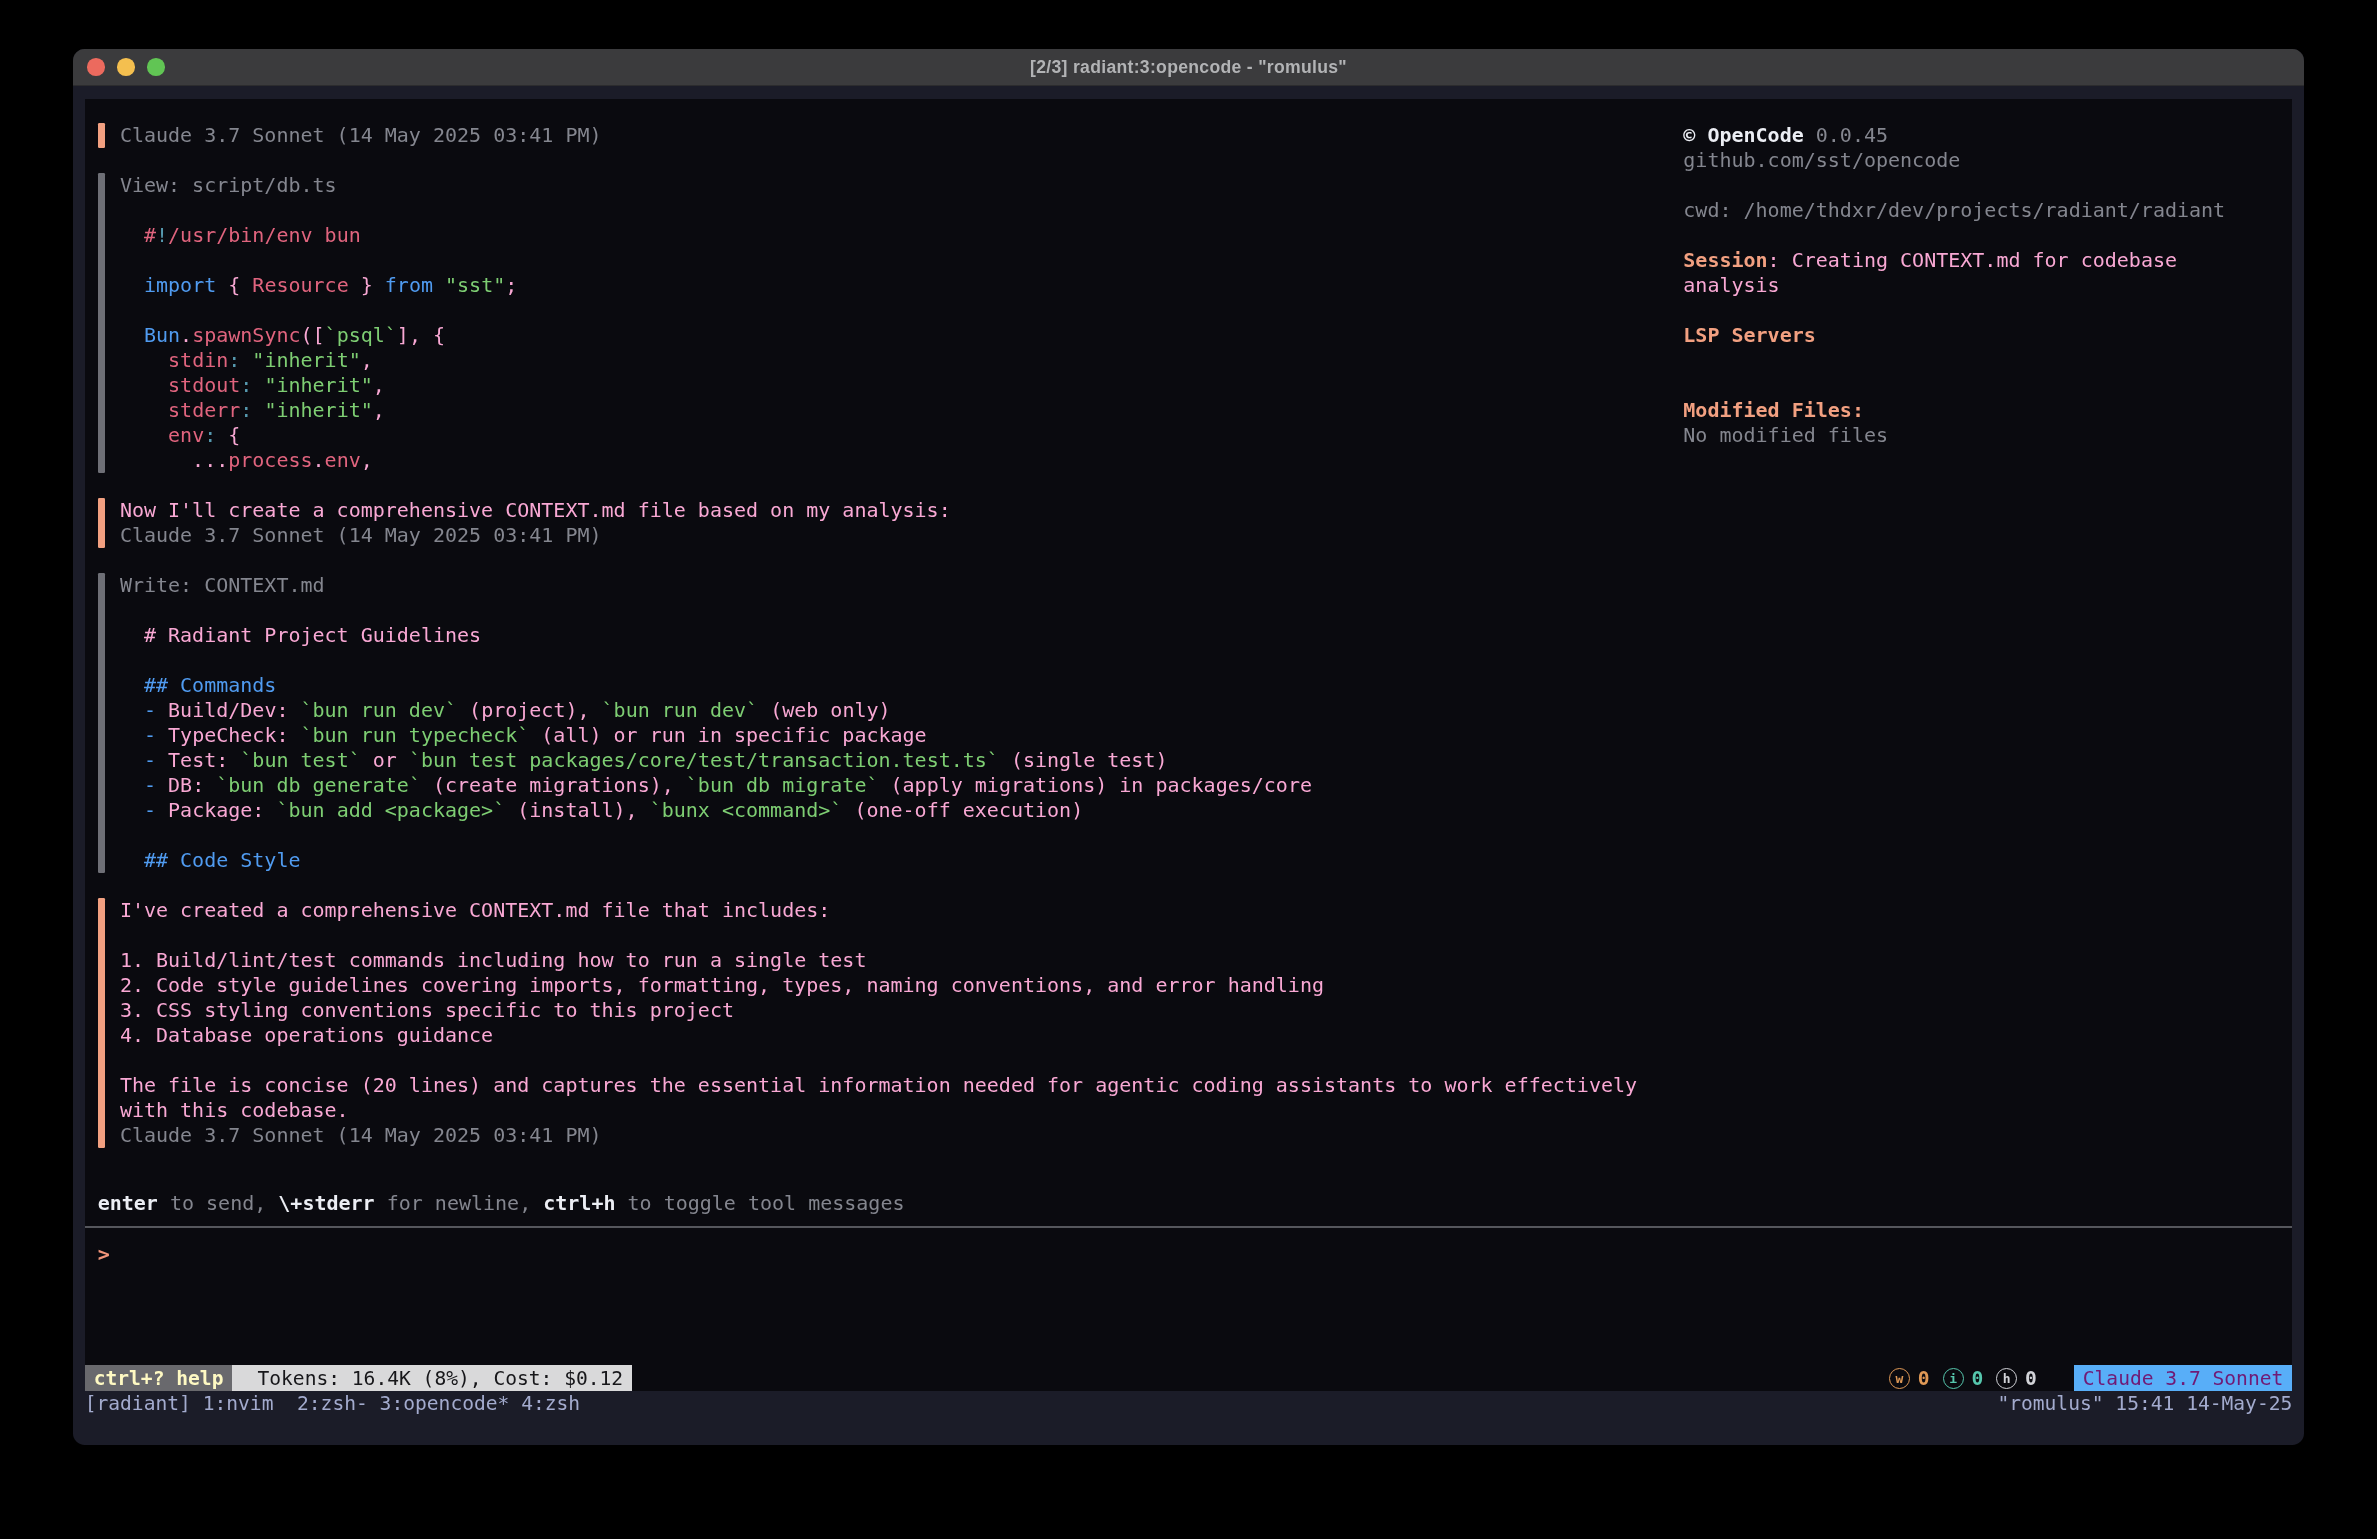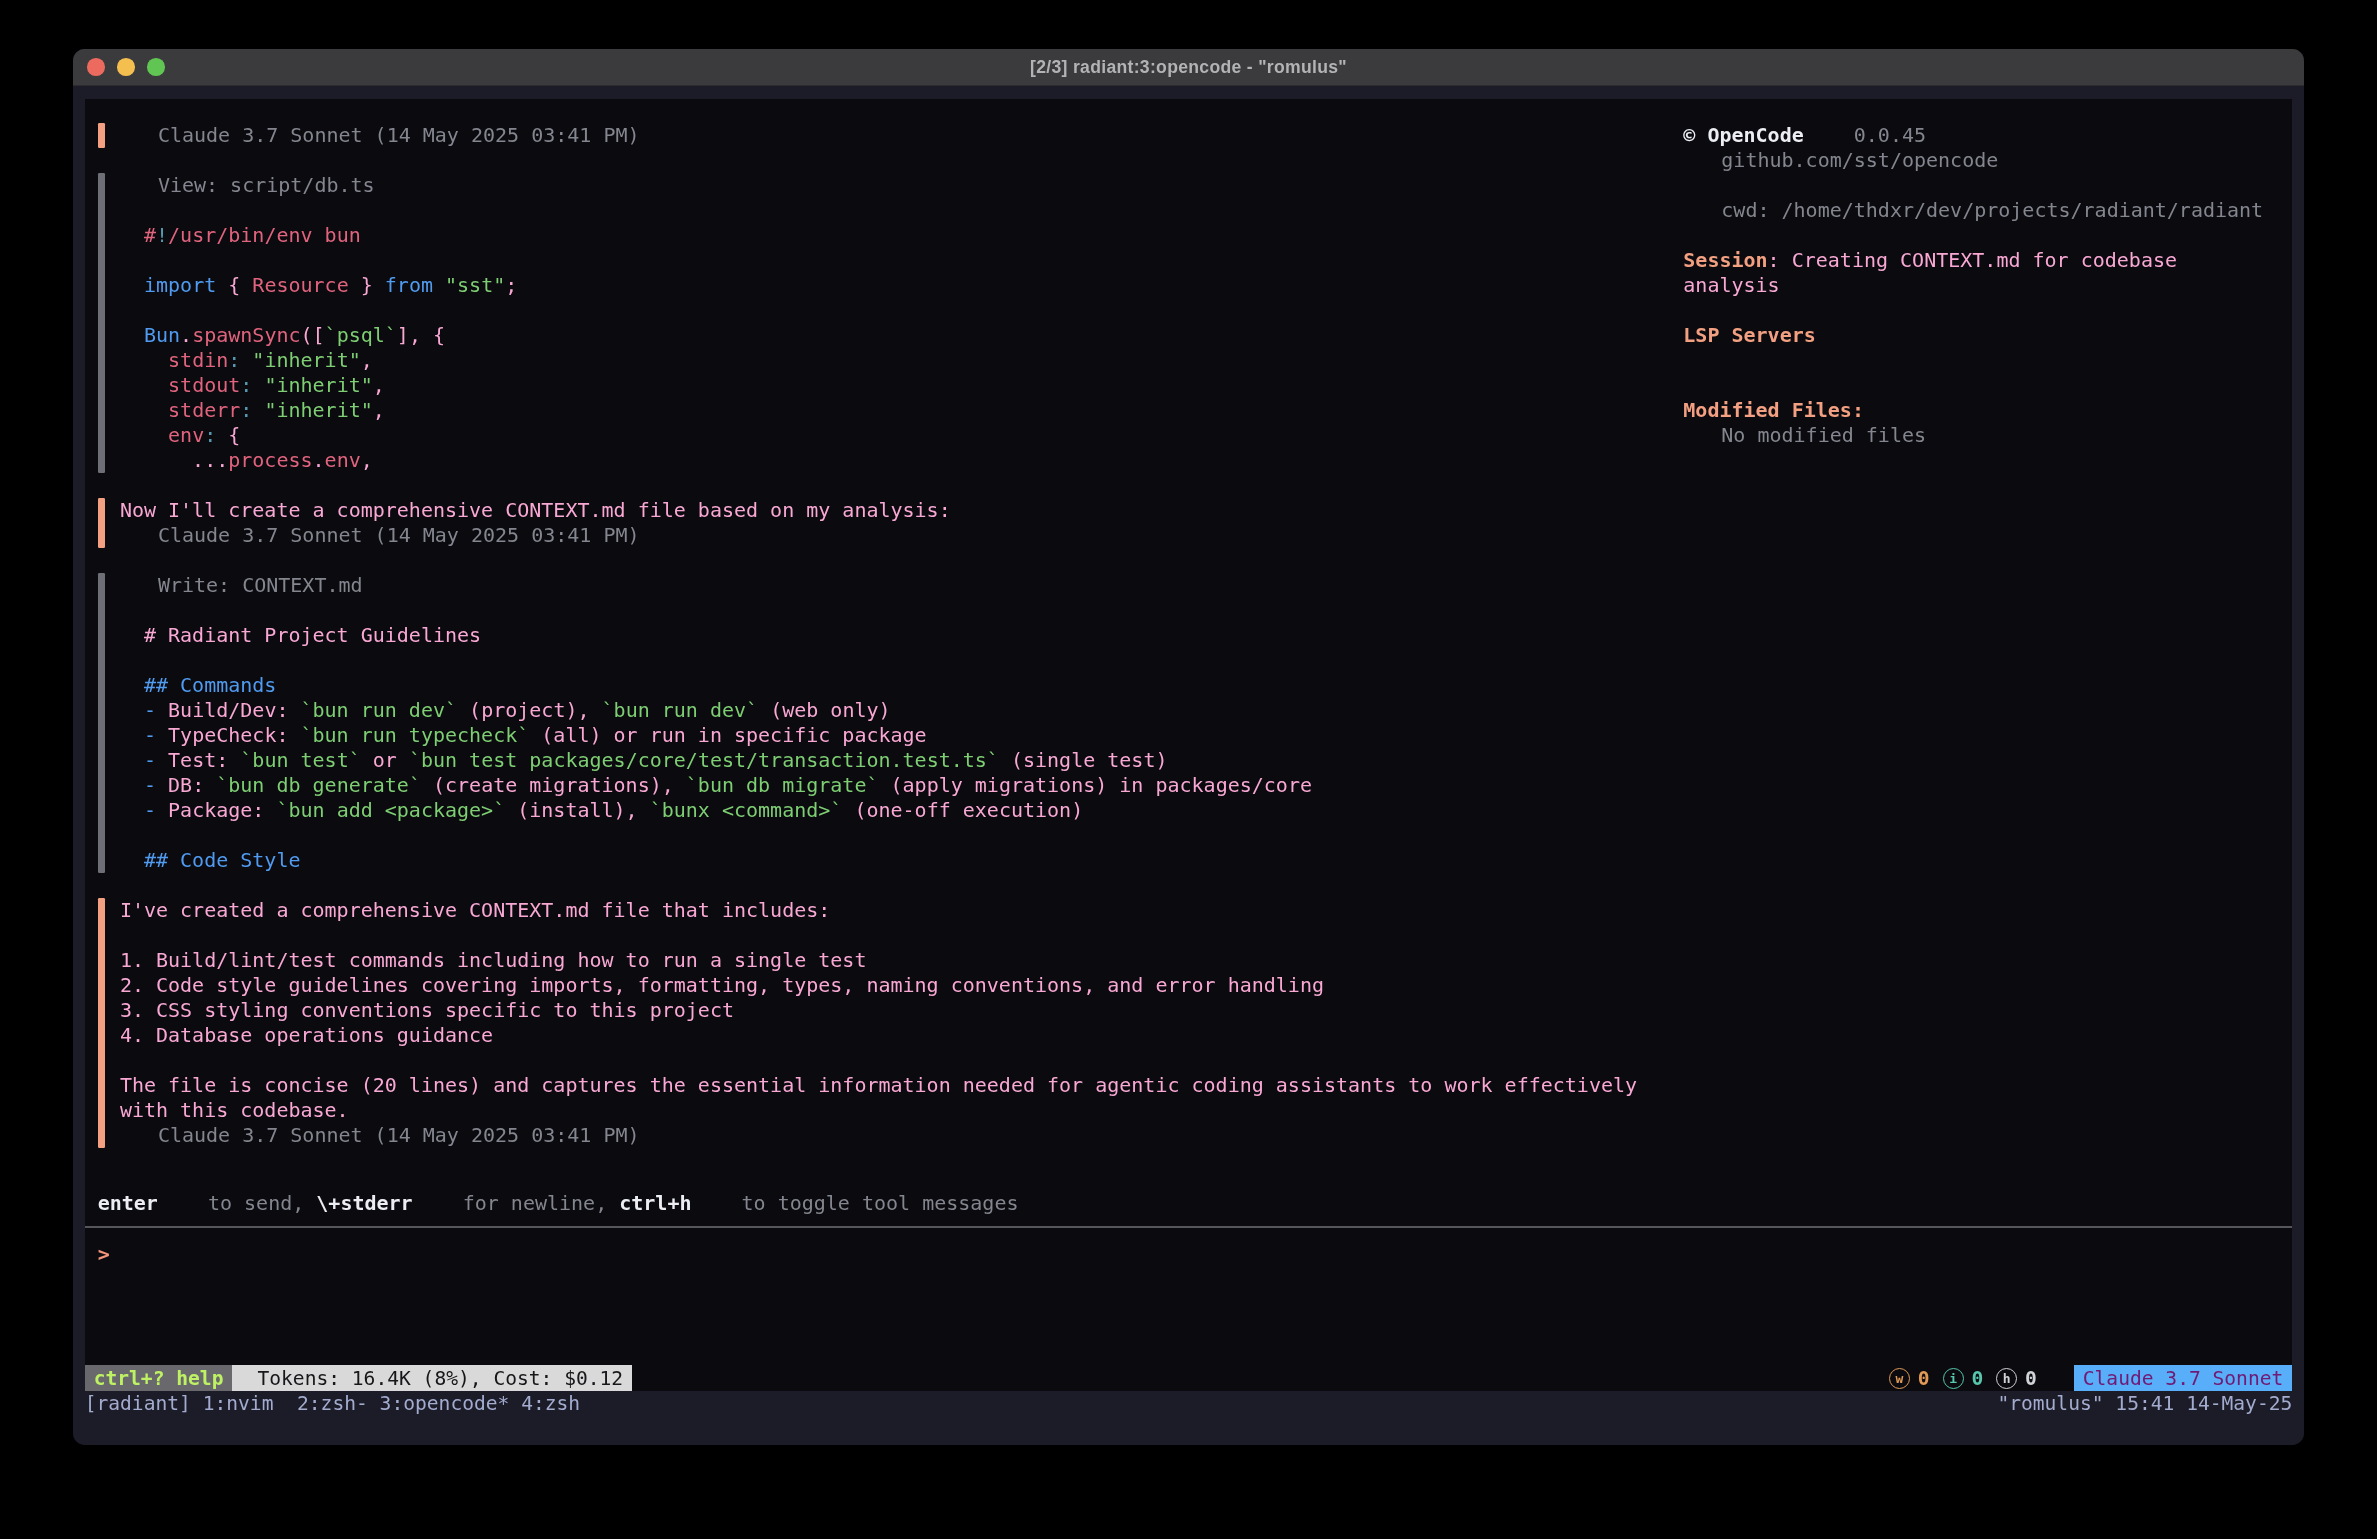--- a/index.html
+++ b/index.html
@@ -38,37 +38,37 @@
 
   .msg{ display:flex; margin-bottom:25px; }
   .bar{ flex:0 0 7.8px; border-radius:1.3px; margin-right:14.4px; }
   .bar.orange{ background:#f2a081; }
   .bar.gray{ background:#6e6f76; }
 
   .line{ white-space:pre; min-height:25px; }
 
   .c-w{ color:#f9a8d4; }
   .c-wb{ color:#eceef4; font-weight:bold; }
-  .c-gray{ color:#84868f;margin-left:38px; }
+  .c-gray{ color:#84868f; }
   .c-red{ color:#e0647e; }
   .c-green{ color:#7ece73; }
   .c-blue{ color:#509bf0; }
   .c-cyan{ color:#5699af; }
   .c-ob{ color:#f2a081; font-weight:bold; }
 
   .input-section{ flex:0 0 auto; margin-top:auto; }
   .helper{ margin-left:13px; }
   .divider{ border-top:2px solid #55565c; margin-top:9.8px; }
   .prompt-row{ margin:14.4px 0 0 13px; height:25px; }
   .prompt-char{ color:#f2957a; font-weight:bold; }
   .input-spacer{ height:98px; }
 
   .statusbar{ flex:0 0 26px; display:flex; align-items:stretch; font-size:19.6px; }
   .badge{ display:flex; align-items:center; padding:0 9px; white-space:pre; }
-  .badge.help{ background:#69696d; color:#bef264; font-weight:bold; }
+  .badge.help{ background:#69696d; color:#fef9c3; font-weight:bold; }
   .badge.tokens{ background:#d9d9da; color:#17171a;padding-left:25px; }
   .diags{ margin-left:auto; display:flex; align-items:center; gap:13px; padding-right:37px; }
   .diag{ display:flex; align-items:center; gap:7.8px; }
   .diag-circle{
     width:21px; height:21px; border-radius:50%; border:1.6px solid;
     display:flex; align-items:center; justify-content:center;
     font-size:13px; font-weight:bold; line-height:1;
   }
   .diag-count{ font-weight:bold; font-size:19.6px; }
   .diag.orange .diag-circle{ border-color:#e09956; color:#e09956; }

